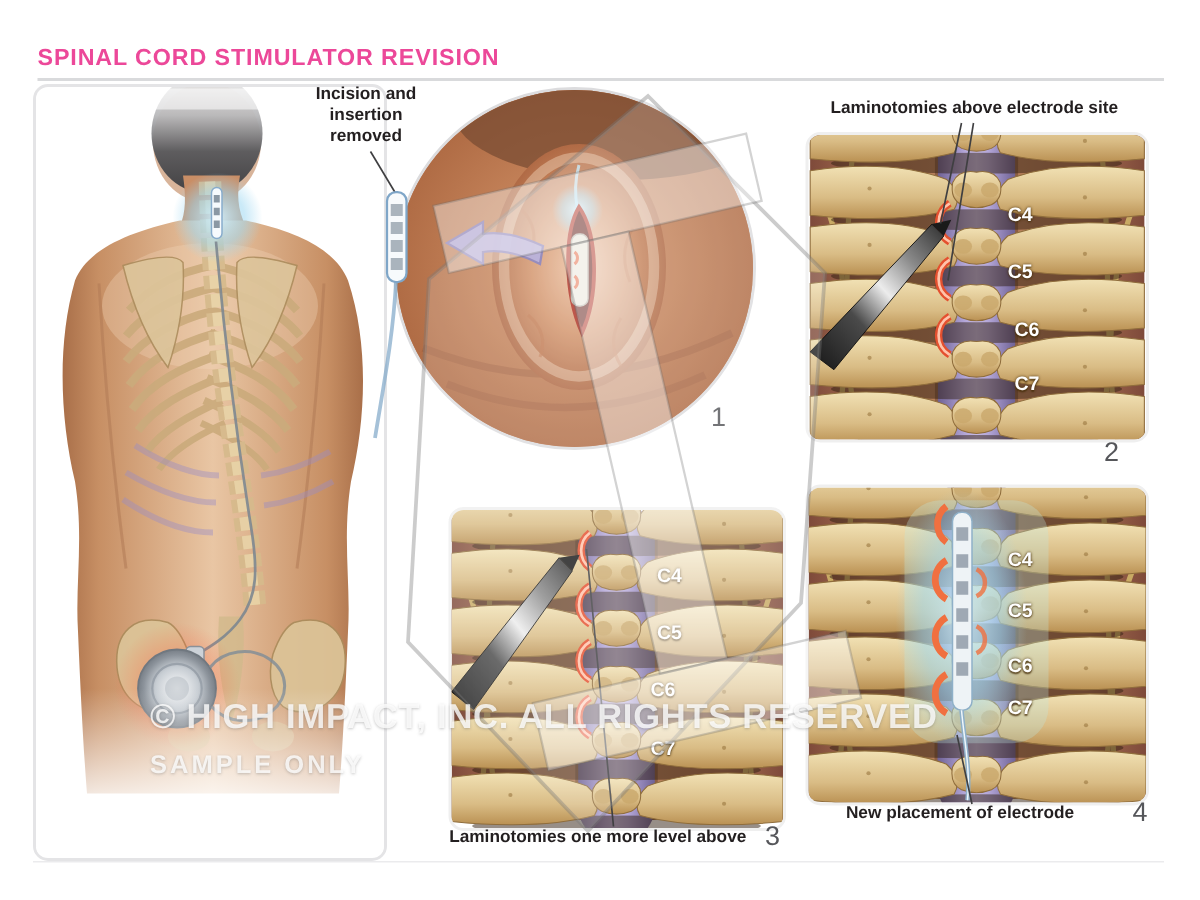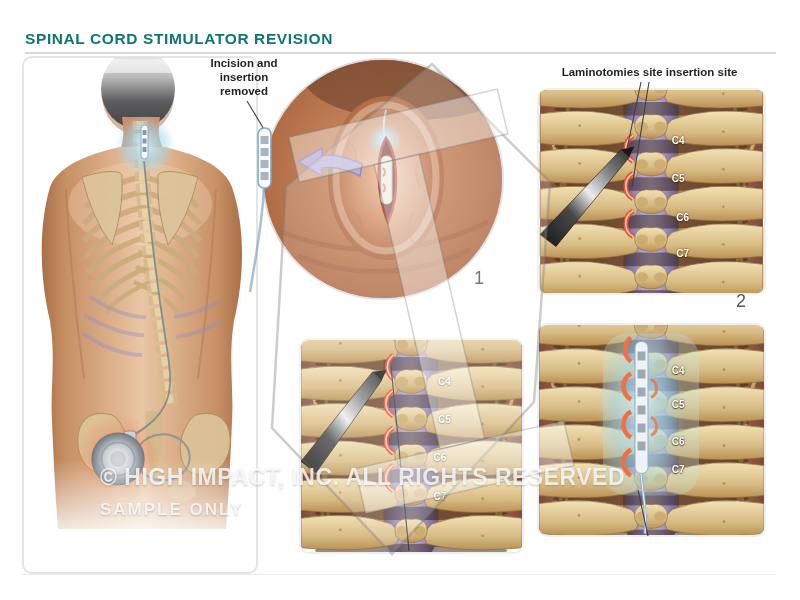--- a/index.html
+++ b/index.html
@@ -1,20 +1,20 @@
 <!DOCTYPE html>
 <html><head>
 <meta charset="utf-8">
 <style>
   html,body{margin:0;padding:0;background:#fff;}
   #stage{position:relative;width:800px;height:600px;background:#fff;overflow:hidden;
          font-family:"Liberation Sans",sans-serif;}
   .abs{position:absolute;}
   
-  #page-title{left:25px;top:30px;font-size:15.5px;font-weight:700;letter-spacing:.6px;color:#0f766e;}
+  #page-title{left:25px;top:30px;font-size:15.5px;font-weight:700;letter-spacing:.6px;color:#ec4899;}
   #title-rule{left:25px;top:52px;width:751px;height:2px;background:#d9dadc;}
   #bottom-rule{left:22px;top:574px;width:754px;height:1px;background:#ebebed;}
   
   .panel{position:absolute;border:2px solid #efefef;border-radius:10px;overflow:hidden;background:#fff;}
   #panel-body{left:22px;top:56px;width:232px;height:514px;border-color:#e4e4e6;}
   #panel-2{left:537px;top:88px;width:225px;height:203px;}
   #panel-3{left:299px;top:338px;width:221px;height:212px;}
   #panel-4{left:537px;top:323px;width:225px;height:210px;}
   #circle-1{left:262px;top:58px;width:238px;height:238px;border-radius:50%;
             border:2px solid #dcdcde;overflow:hidden;background:#c07a52;}
@@ -25,21 +25,21 @@
   #label-2{left:527px;top:65px;width:245px;}
   .caption-row{display:flex;align-items:flex-start;}
   #caption-3{left:299px;top:552px;width:221px;}
   #caption-4{left:537px;top:536px;width:228px;}
   .caption-row .cap{flex:1;font-size:11.5px;font-weight:700;color:#231f20;text-align:center;}
   .fig-num{font-size:18px;color:#55565a;line-height:16px;}
   #num-1{left:460px;top:270px;width:24px;text-align:right;}
   #num-2{left:722px;top:293px;width:24px;text-align:right;}
   .caption-row .fig-num{width:22px;text-align:right;margin-top:-3px;}
   
-  .vlabel{position:absolute;font-size:10px;font-weight:700;color:#fff;
+  .vlabel{position:absolute;font-size:13px;font-weight:700;color:#fff;
           text-shadow:0 0 2px rgba(70,45,10,.95),0 1px 1px rgba(70,45,10,.7);}
   
   #wm-logo{left:0;top:0;width:800px;height:600px;pointer-events:none;}
   .wm-text{color:rgba(255,255,255,.8);font-weight:700;
            text-shadow:0 1px 2px rgba(95,95,95,.35);pointer-events:none;white-space:nowrap;}
   #wm-line1{left:100px;top:464px;width:600px;font-size:23px;letter-spacing:.5px;}
   #wm-line2{left:100px;top:500px;width:580px;font-size:17px;letter-spacing:2px;}
   #overlay{left:0;top:0;width:800px;height:600px;pointer-events:none;}
 </style>
 </head>
@@ -349,23 +349,31 @@
       <rect x="260.5" y="160" width="8" height="8" fill="#aab4bd"></rect>
       <rect x="260.5" y="172" width="8" height="8" fill="#aab4bd"></rect>
     </g>
   </svg>
 
   <div class="abs fig-label" id="label-1">
     <div>Incision and</div>
     <div>insertion</div>
     <div>removed</div>
   </div>
-  <div class="abs fig-label" id="label-2">Laminotomies site insertion site</div>
+  <div class="abs fig-label" id="label-2">Laminotomies above electrode site</div>
   <div class="abs fig-num" id="num-1">1</div>
   <div class="abs fig-num" id="num-2">2</div>
+  <div class="abs caption-row" id="caption-3">
+    <span class="cap">Laminotomies one more level above</span>
+    <span class="fig-num">3</span>
+  </div>
+  <div class="abs caption-row" id="caption-4">
+    <span class="cap">New placement of electrode</span>
+    <span class="fig-num">4</span>
+  </div>
 
   <svg class="abs" id="wm-logo">
     <polygon points="432,64 550,182 534,402 392,554 272,428 286,186" fill="rgba(255,255,255,.18)" stroke="rgba(120,120,120,.38)" stroke-width="2.5"></polygon>
     <g transform="rotate(-13 420 305)" fill="rgba(255,255,255,.4)" stroke="rgba(110,110,110,.3)" stroke-width="1.5">
       <rect x="330" y="112" width="214" height="46"></rect>
       <rect x="407" y="158" width="46" height="292"></rect>
       <rect x="320" y="450" width="214" height="46"></rect>
     </g>
   </svg>
   <div class="abs wm-text" id="wm-line1">© HIGH IMPACT, INC. ALL RIGHTS RESERVED</div>

